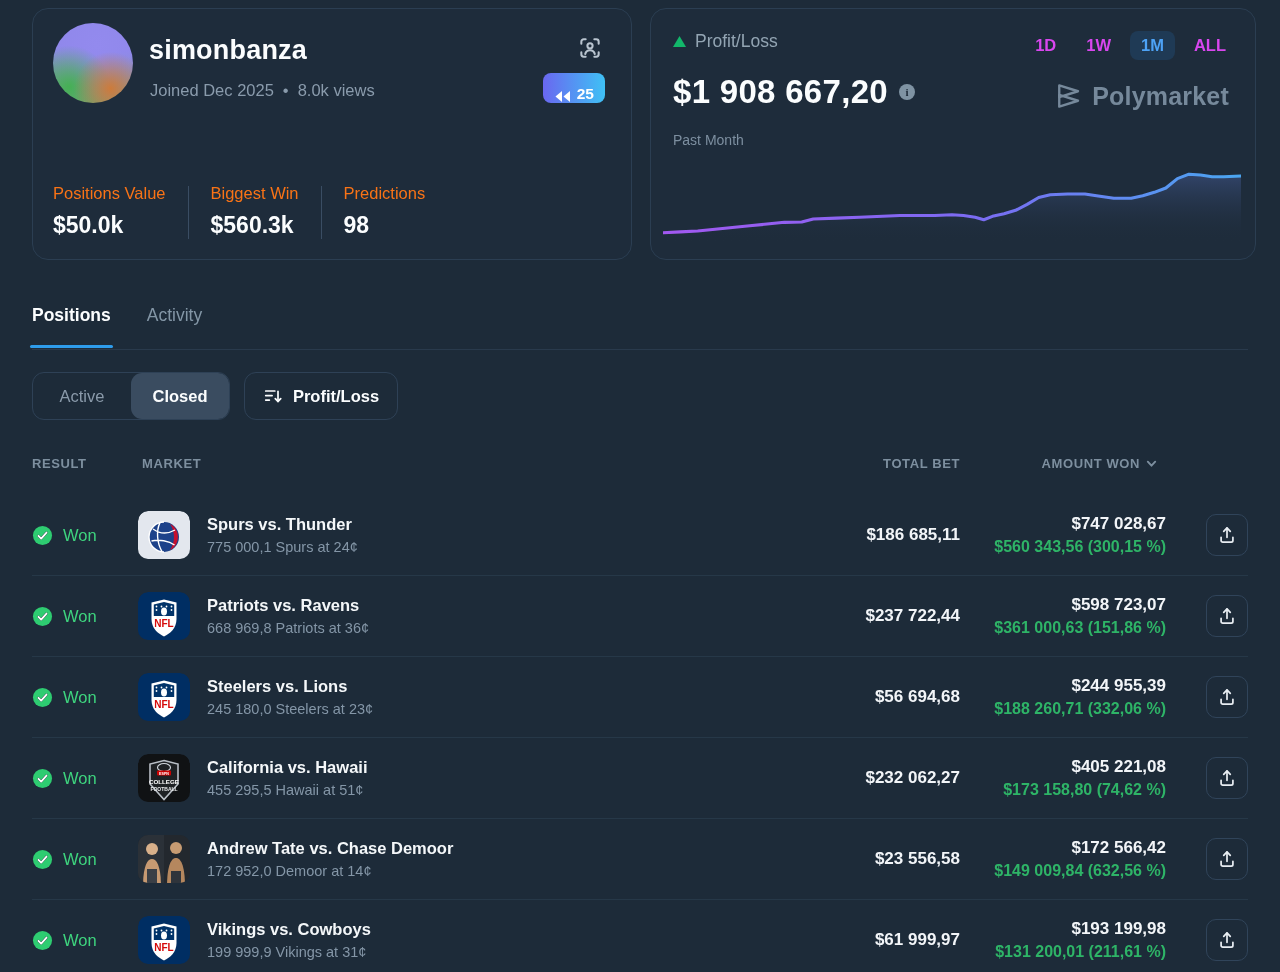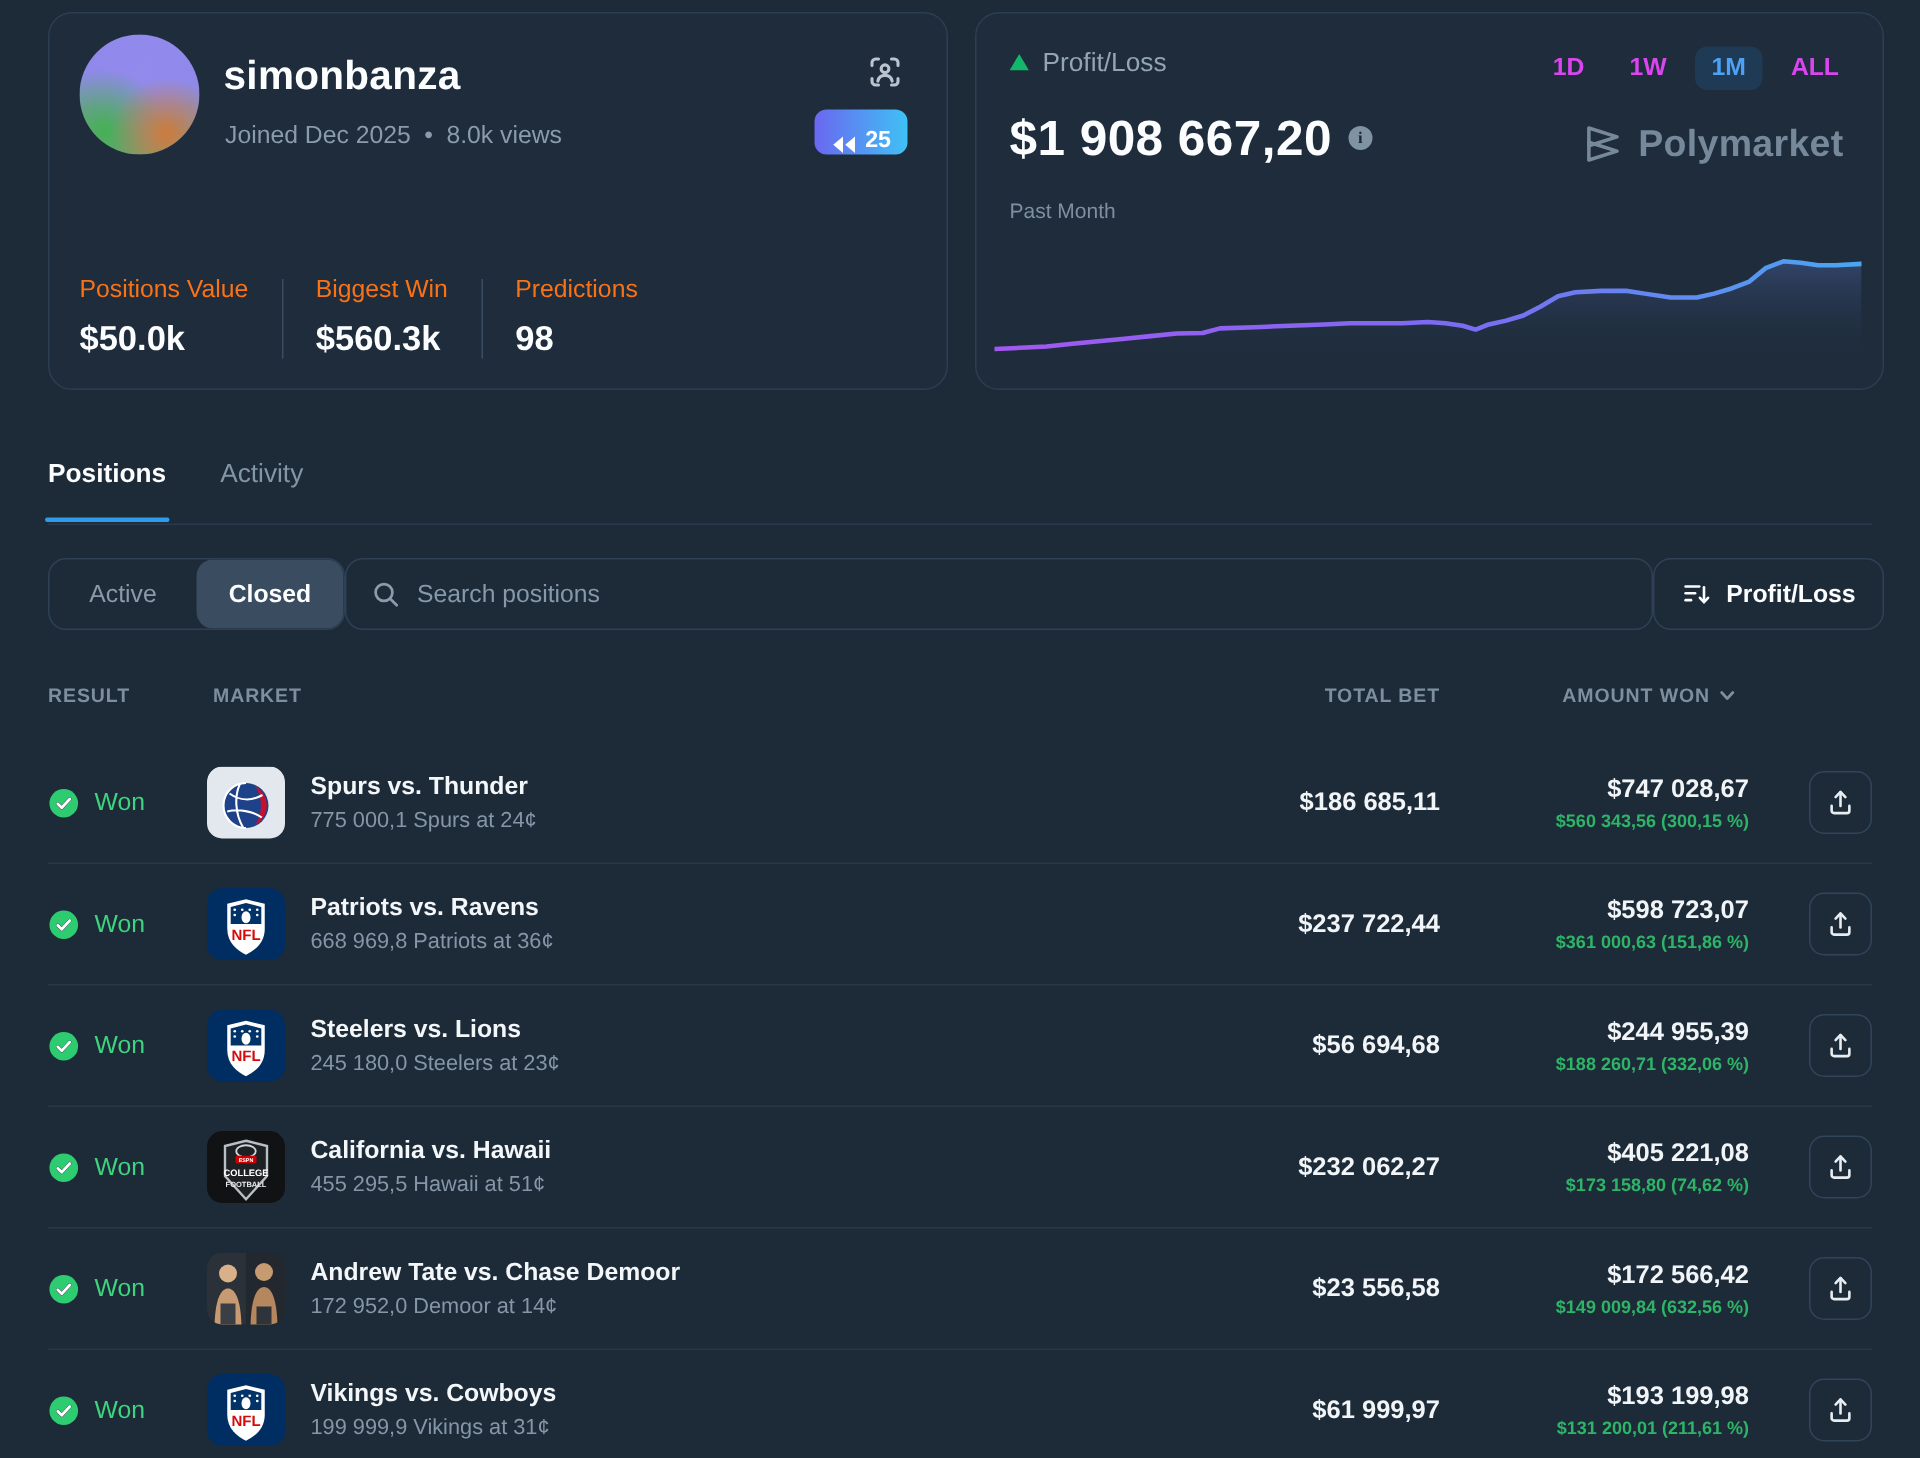--- a/index.html
+++ b/index.html
@@ -48,21 +48,21 @@
   .spark svg { width:100%; height:100%; }
 
   
   .tabs { position:absolute; left:32px; top:305px; display:flex; gap:36px; }
   .tab { font-size:17.5px; color:#8396a6; padding-bottom:22px; position:relative; cursor:pointer; }
   .tab.active { color:#fbfdfe; font-weight:bold; }
   .tab.active::after { content:""; position:absolute; left:-2px; right:-2px; bottom:0; height:3px; background:#2e9ceb; border-radius:2px; }
   .tabs-divider { position:absolute; left:32px; right:32px; top:349px; height:1px; background:#293a4c; }
 
   
-  .filter-row { position:absolute; left:32px; right:24px; top:372px; height:48px; display:flex; }
+  .filter-row { position:absolute; left:32px; right:44px; top:372px; height:48px; display:flex; gap:14px; }
   .segmented { width:198px; height:48px; border:1px solid #2e4156; border-radius:12px; display:flex; overflow:hidden; flex:none; }
   .segment { flex:1; display:flex; align-items:center; justify-content:center; font-size:16.5px; color:#8a9aaa; cursor:pointer; }
   .segment.active { background:#3a4c60; color:#fbfdfe; font-weight:bold; border-radius:11px; }
   .search-box { flex:1; border:1px solid #2e4156; border-radius:12px; display:flex; align-items:center; gap:11px; padding:0 16px; }
   .search-box input { flex:1; background:transparent; border:none; outline:none; color:#dfe7ee; font-size:16.5px; font-family:"Liberation Sans",sans-serif; }
   .search-box input::placeholder { color:#8599aa; }
   .sort-btn { width:154px; flex:none; border:1px solid #2e4156; border-radius:12px; display:flex; align-items:center; justify-content:center; gap:10px; color:#fbfdfe; font-size:16.5px; font-weight:bold; cursor:pointer; background:transparent; }
 
   
   .thead { position:absolute; left:32px; right:32px; top:456px; height:18px; font-size:13px; font-weight:bold; color:#7d8f9f; letter-spacing:.6px; }
@@ -77,21 +77,21 @@
   .cell-result { width:106px; display:flex; align-items:center; gap:10px; flex:none; }
   .won-label { font-size:16.5px; color:#3ed47e; font-weight:500; }
   .market-icon { width:52px; height:48px; border-radius:10px; overflow:hidden; flex:none; margin-right:17px; }
   .market-icon svg { display:block; }
   .market-text { display:flex; flex-direction:column; gap:5px; }
   .market-title { font-size:16.5px; font-weight:bold; color:#f4f7f9; }
   .market-sub { font-size:14.5px; color:#8496a7; }
   .cell-bet { position:absolute; right:288px; text-align:right; font-size:17px; font-weight:bold; color:#f2f5f8; }
   .cell-amount { position:absolute; right:82px; text-align:right; display:flex; flex-direction:column; gap:4px; }
   .amount-value { font-size:17px; font-weight:bold; color:#f2f5f8; }
-  .amount-profit { font-size:12px; font-weight:bold; color:#2eb467; }
+  .amount-profit { font-size:16px; font-weight:bold; color:#2eb467; }
   .share-btn { position:absolute; right:0; width:42px; height:42px; border:1px solid #30445a; border-radius:10px;
     display:flex; align-items:center; justify-content:center; color:#e8edf2; background:transparent; cursor:pointer; }
 </style>
 </head>
 <body>
 
 <div id="app">
 
   <div class="card" id="profile-card">
     <div class="avatar"></div>
@@ -192,29 +192,20 @@
       <div class="tab active">Positions</div>
       <div class="tab">Activity</div>
     </div>
   <div class="tabs-divider"></div>
 
   <div class="filter-row">
     <div class="segmented">
         <div class="segment">Active</div>
         <div class="segment active">Closed</div>
       </div>
-    <div class="search-box">
-      <span style="display:flex">
-        <svg width="20" height="20" viewBox="0 0 20 20" fill="none" stroke="#8a9cac" stroke-width="1.8" stroke-linecap="round">
-          <circle cx="9" cy="9" r="5.6"></circle>
-            <path d="M13.3 13.3 L17.5 17.5"></path>
-        </svg>
-      </span>
-      <input type="text" placeholder="Search positions" style="">
-    </div>
     <button class="sort-btn">
       <span style="display:flex">
         <svg width="20" height="20" viewBox="0 0 22 22" fill="none" stroke="#fbfdfe" stroke-width="1.9" stroke-linecap="round">
           <path d="M3 5.5 H13"></path>
             <path d="M3 10.5 H10"></path>
             <path d="M3 15.5 H7"></path>
           <path d="M16.5 6 V16.5"></path>
             <path d="M13.5 13.8 L16.5 17 L19.5 13.8"></path>
         </svg>
       </span>

